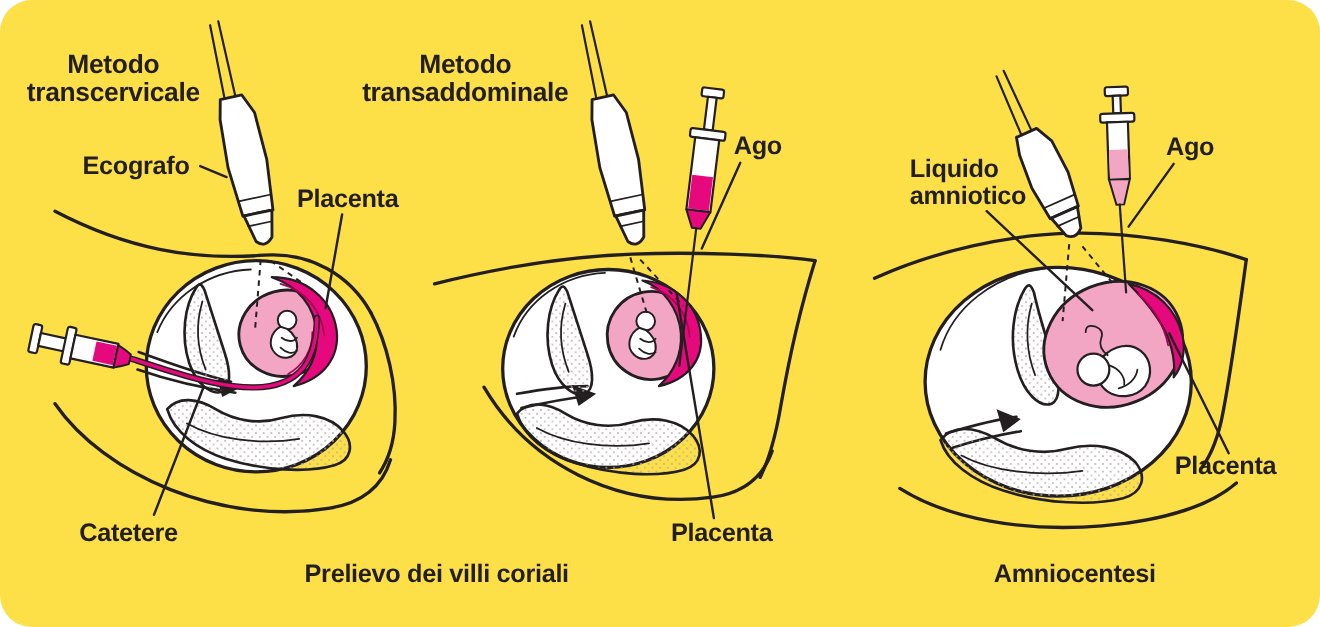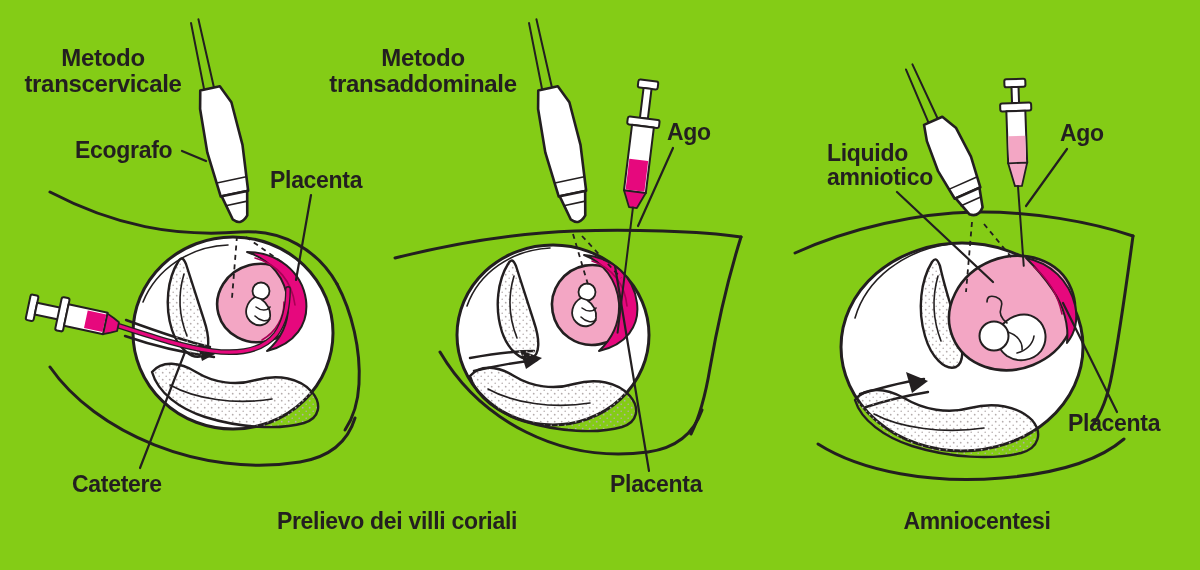--- a/index.html
+++ b/index.html
@@ -1,16 +1,16 @@
 <!DOCTYPE html>
 <html style="--ink: #231F20; --magenta: #E6087D; --pink: #F3A6C4; --placenta_shade: #A80054; --stipple_dot: #B4ACAC;"><head>
 <meta charset="utf-8">
 <style>
   html,body{margin:0;padding:0;background:#fff;}
-  .stage{position:relative;width:1200px;height:570px;background:#84cc16;overflow:hidden;}
+  .stage{position:relative;width:1200px;height:570px;background:#fde047;overflow:hidden;border-radius:29px;}
   svg{position:absolute;inset:0;display:block;}
   .ln{fill:none;stroke:var(--ink);stroke-width:3;stroke-linecap:round;stroke-linejoin:round;}
   .ln2{fill:none;stroke:var(--ink);stroke-width:2.4;stroke-linecap:round;stroke-linejoin:round;}
   .thin{fill:none;stroke:var(--ink);stroke-width:1.6;stroke-linecap:round;stroke-linejoin:round;}
   .ws{fill:#fff;stroke:var(--ink);stroke-width:2.6;stroke-linejoin:round;}
   .ws3{fill:#fff;stroke:var(--ink);stroke-width:3;stroke-linejoin:round;}
   .wsf{fill:#fff;stroke:var(--ink);stroke-width:1.8;stroke-linejoin:round;}
   .pink{fill:var(--pink);stroke:var(--ink);stroke-width:2.6;stroke-linejoin:round;}
   .mag{fill:var(--magenta);stroke:var(--ink);stroke-width:2;stroke-linejoin:round;}
   .magp{fill:var(--magenta);}

